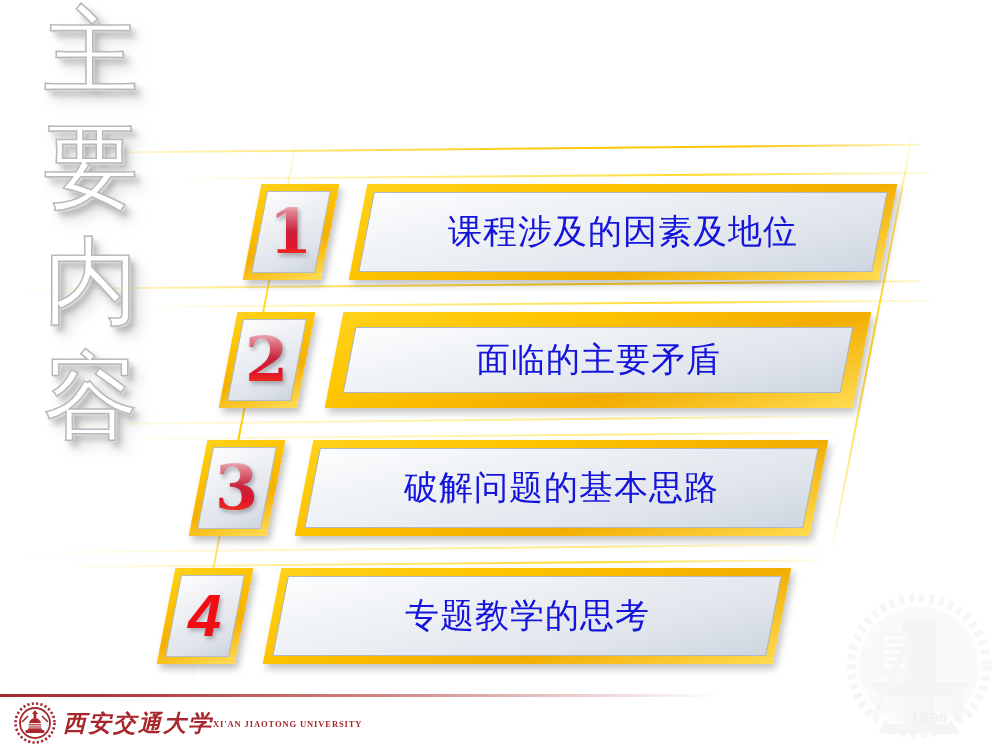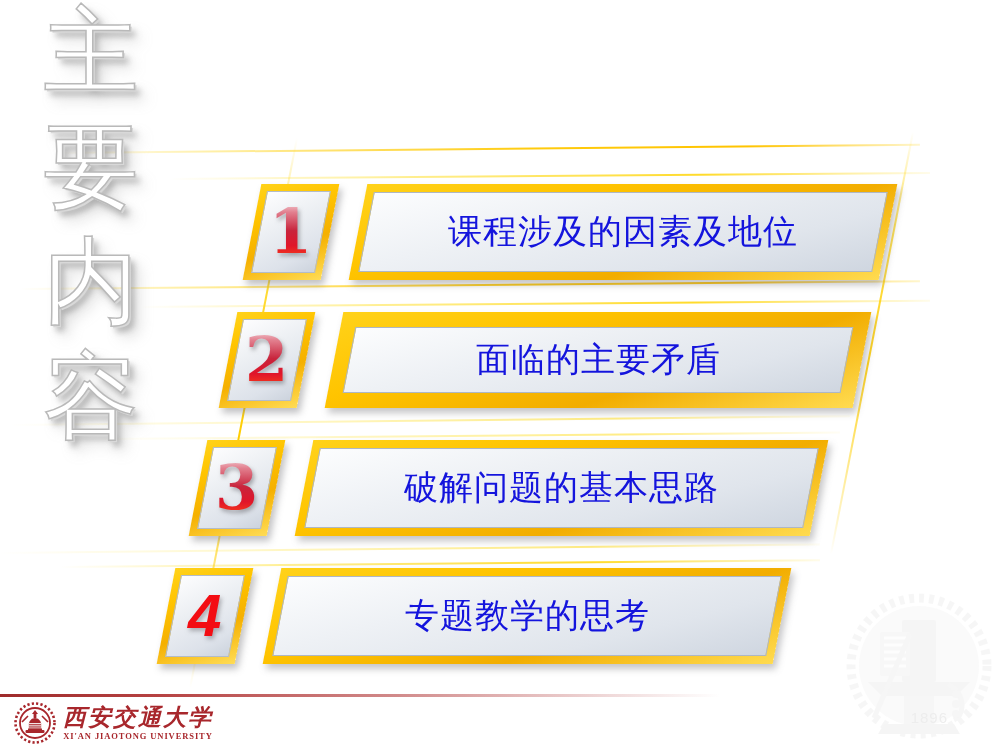--- a/index.html
+++ b/index.html
@@ -183,37 +183,37 @@
   #footer-logo {
     position: absolute;
     left: 14px;
     top: 702px;
     display: flex;
     align-items: center;
     gap: 7px;
     z-index: 5;
   }
   #footer-logo .seal { flex: none; }
-  #footer-logo .words { display: flex; flex-direction: column; text-align: center; }
+  #footer-logo .words { display: flex; flex-direction: row; }
   #footer-logo .cn {
     font-family: "DejaVu Serif", "Liberation Serif", serif;
     font-size: 23px;
     font-weight: 700;
     font-style: italic;
     color: #a8272c;
     letter-spacing: 2px;
     line-height: 1.05;
   }
   #footer-logo .en {
     font-family: "Liberation Serif", "DejaVu Serif", serif;
     font-size: 8.5px;
     font-weight: 700;
     color: #a8272c;
     letter-spacing: 0.9px;
-    margin-top: 1px;
+    margin-top: 8px;
   }
   #wm-year {
     position: absolute;
     right: 52px;
     bottom: 24px;
     font-family: "Liberation Sans", "DejaVu Sans", sans-serif;
     font-size: 15px;
     color: #ededed;
     letter-spacing: 1px;
     z-index: 2;

